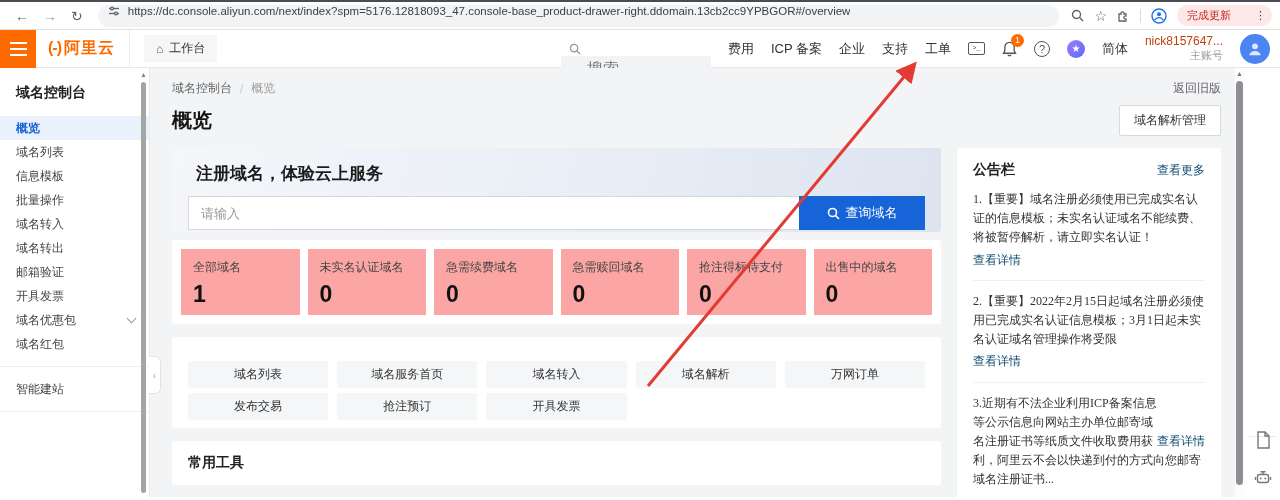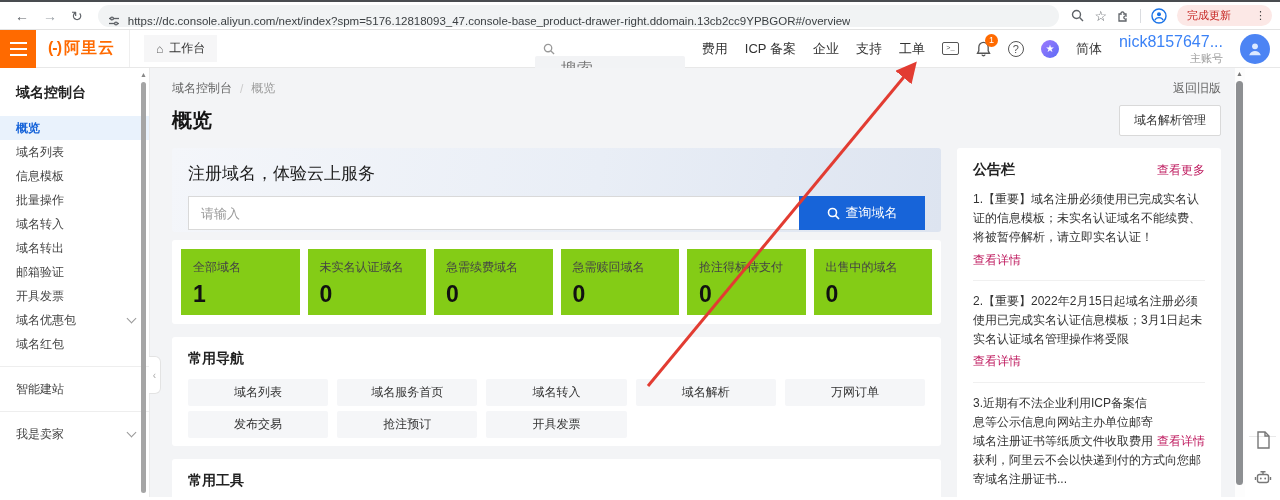--- a/index.html
+++ b/index.html
@@ -3,21 +3,21 @@
 <meta charset="utf-8">
 <style>
   * { margin:0; padding:0; box-sizing:border-box; }
   html,body { width:1280px; height:500px; overflow:hidden; background:#fff;
     font-family:"Liberation Sans","DejaVu Sans",sans-serif; }
 
   
   .browser-bar{height:30px;background:#fff;border-top:2px solid #494c50;border-bottom:1px solid #e3e3e3;
     display:flex;align-items:center;padding:0 8px;}
   .b-ico{color:#5f6368;font-size:14px;line-height:1;margin:0 7px;cursor:pointer;}
-  .omnibox{flex:1;height:22px;background:#f1f3f4;border-radius:11px;display:flex;align-items:flex-end;
+  .omnibox{flex:1;height:22px;background:#f1f3f4;border-radius:11px;display:flex;align-items:flex-start;
     padding:0 10px;margin:0 8px;min-width:0;}
   .omnibox .tune{margin-right:8px;display:flex;}
   .url-text{font-size:11.5px;color:#3c4043;white-space:nowrap;overflow:hidden;text-overflow:ellipsis;}
   .b-right{display:flex;align-items:center;gap:10px;margin-left:4px;}
   .b-sep{width:1px;height:14px;background:#dadce0;}
   .update-pill{background:#fce8e6;color:#c5221f;font-size:11px;border-radius:12px;
     padding:3px 6px 3px 10px;display:flex;align-items:center;gap:24px;white-space:nowrap;cursor:pointer;}
   .update-pill .dots{color:#444;font-size:11px;letter-spacing:0;}
 
   
@@ -42,21 +42,21 @@
     font-size:7px;line-height:10px;text-align:center;font-family:"Liberation Mono",monospace;cursor:pointer;}
   .bell-wrap{position:relative;cursor:pointer;display:flex;}
   .badge{position:absolute;top:-7px;right:-7px;background:#ff6a00;color:#fff;font-size:9px;
     width:13px;height:13px;border-radius:50%;text-align:center;line-height:13px;}
   .help-icon{width:16px;height:16px;border:1.4px solid #555;border-radius:50%;color:#555;
     font-size:11px;line-height:14px;text-align:center;cursor:pointer;}
   .purple-icon{width:18px;height:18px;border-radius:50%;color:#fff;font-size:10px;line-height:18px;
     text-align:center;background:linear-gradient(135deg,#9f7bff,#5b6bf5);cursor:pointer;}
   .lang{font-size:13px;color:#333;cursor:pointer;}
   .user-block{display:flex;flex-direction:column;align-items:flex-end;line-height:1.25;cursor:pointer;}
-  .user-name{font-size:16px;color:#3b82f6;}
+  .user-name{font-size:12px;color:#c2410c;}
   .user-type{font-size:11px;color:#999;}
   .avatar{width:30px;height:30px;border-radius:50%;background:#4c84f4;display:flex;
     align-items:center;justify-content:center;flex:none;cursor:pointer;}
 
   
   .page{display:flex;height:429px;position:relative;}
 
   .sidebar{width:150px;background:#fff;border-right:1px solid #eaeaea;position:relative;flex:none;}
   .sb-title{font-size:14px;font-weight:bold;color:#222;padding:16px 16px 14px;}
   .sb-item{height:24px;line-height:24px;padding:0 14px 0 16px;font-size:12px;color:#444;cursor:pointer;
@@ -81,45 +81,45 @@
   .page-title{font-size:20px;font-weight:bold;color:#161616;}
   .dns-btn{margin-left:auto;background:#fff;border:1px solid #d9d9d9;border-radius:2px;
     font-size:12px;color:#333;padding:6px 14px;cursor:pointer;}
 
   .content{display:flex;gap:16px;margin-top:12px;}
   .left-col{flex:1;min-width:0;}
   .right-col{width:264px;flex:none;}
 
   .banner{border-radius:3px;padding:14px 16px;height:84px;
     background:linear-gradient(100deg,#f4f6fa 0%,#e9eef6 55%,#dde4f0 100%);}
-  .banner-title{font-size:17px;font-weight:normal;color:#1b1b1b;margin-bottom:11px;}
+  .banner-title{font-size:17px;font-weight:bold;color:#1b1b1b;margin-bottom:11px;margin-left:8px;}
   .banner-row{display:flex;height:34px;}
   .banner-input{flex:1;border:1px solid #d9d9d9;border-right:none;background:#fff;font-size:13px;
     padding:0 12px;outline:none;color:#333;}
   .banner-input::placeholder{color:#9b9b9b;}
   .banner-btn{width:126px;background:#1764d9;color:#fff;border:none;font-size:13px;cursor:pointer;
     display:flex;align-items:center;justify-content:center;gap:6px;}
 
   .card{background:#fff;border-radius:3px;}
   .stats-card{margin-top:8px;padding:9px;display:flex;gap:8px;}
-  .stat-tile{flex:1;background:#84cc16;padding:10px 12px;height:66px;cursor:pointer;}
+  .stat-tile{flex:1;background:#fca5a5;padding:10px 12px;height:66px;cursor:pointer;}
   .stat-label{font-size:12px;color:#444;white-space:nowrap;}
   .stat-value{font-size:23px;font-weight:bold;color:#111;margin-top:7px;line-height:1;}
 
   .nav-card{margin-top:13px;padding:13px 16px 8px;}
   .card-title{font-size:14px;font-weight:bold;color:#222;}
   .nav-grid{display:grid;grid-template-columns:repeat(5,1fr);gap:5px 9px;margin-top:11px;}
   .nav-btn{height:27px;line-height:27px;text-align:center;background:#f5f6f8;font-size:12px;
     color:#333;border-radius:2px;cursor:pointer;white-space:nowrap;}
 
   .tools-card{margin-top:13px;padding:13px 16px;}
 
-  .ann-card{padding:13px 16px 12px;}
+  .ann-card{padding:13px 16px 12px;font-family:Liberation Serif, serif;}
   .ann-head{display:flex;align-items:center;}
-  .link{color:#be185d;cursor:pointer;font-size:12px;}
+  .link{color:#0c4a6e;cursor:pointer;font-size:12px;}
   .ann-more{margin-left:auto;}
   .ann-item{font-size:12px;color:#333;line-height:1.6;margin-top:11px;}
   .ann-detail{display:inline-block;margin-top:3px;}
   .ann-div{border-top:1px solid #f0f0f0;margin-top:10px;}
   .fl-r{float:right;}
 
   .page-scroll{width:10px;flex:none;background:#fdfdfd;position:relative;}
   .ps-arrow{position:absolute;top:2px;left:1px;font-size:7px;color:#777;}
   .ps-thumb{position:absolute;top:13px;left:1px;width:7px;height:404px;background:#8d8f92;border-radius:4px;}
 
@@ -267,24 +267,20 @@
           <span class="sb-chev"></span>
         </div>
       <div class="sb-item">
           <span>域名红包</span>
         </div>
       <div class="sb-div"></div>
       <div class="sb-item">
           <span>智能建站</span>
         </div>
       <div class="sb-div"></div>
-      <div class="sb-item">
-        <span>我是卖家</span>
-          <span class="sb-chev"></span>
-        </div>
 
       <span class="sb-scroll-arrow">▲</span>
       <div class="sb-scroll"></div>
       <div class="collapse-tab">‹</div>
     </div>
 
     <div class="main">
       <div class="crumb-row">
         <span class="crumb-root">域名控制台</span>
         <span class="crumb-sep">/</span>
@@ -335,21 +331,20 @@
               <div class="stat-label">抢注得标待支付</div>
               <div class="stat-value">0</div>
               </div>
             <div class="stat-tile">
               <div class="stat-label">出售中的域名</div>
               <div class="stat-value">0</div>
               </div>
           </div>
 
           <div class="card nav-card">
-            <div class="card-title">常用导航</div>
             <div class="nav-grid">
               <div class="nav-btn">域名列表</div>
               <div class="nav-btn">域名服务首页</div>
               <div class="nav-btn">域名转入</div>
               <div class="nav-btn">域名解析</div>
               <div class="nav-btn">万网订单</div>
               <div class="nav-btn">发布交易</div>
               <div class="nav-btn">抢注预订</div>
               <div class="nav-btn">开具发票</div>
             </div>

